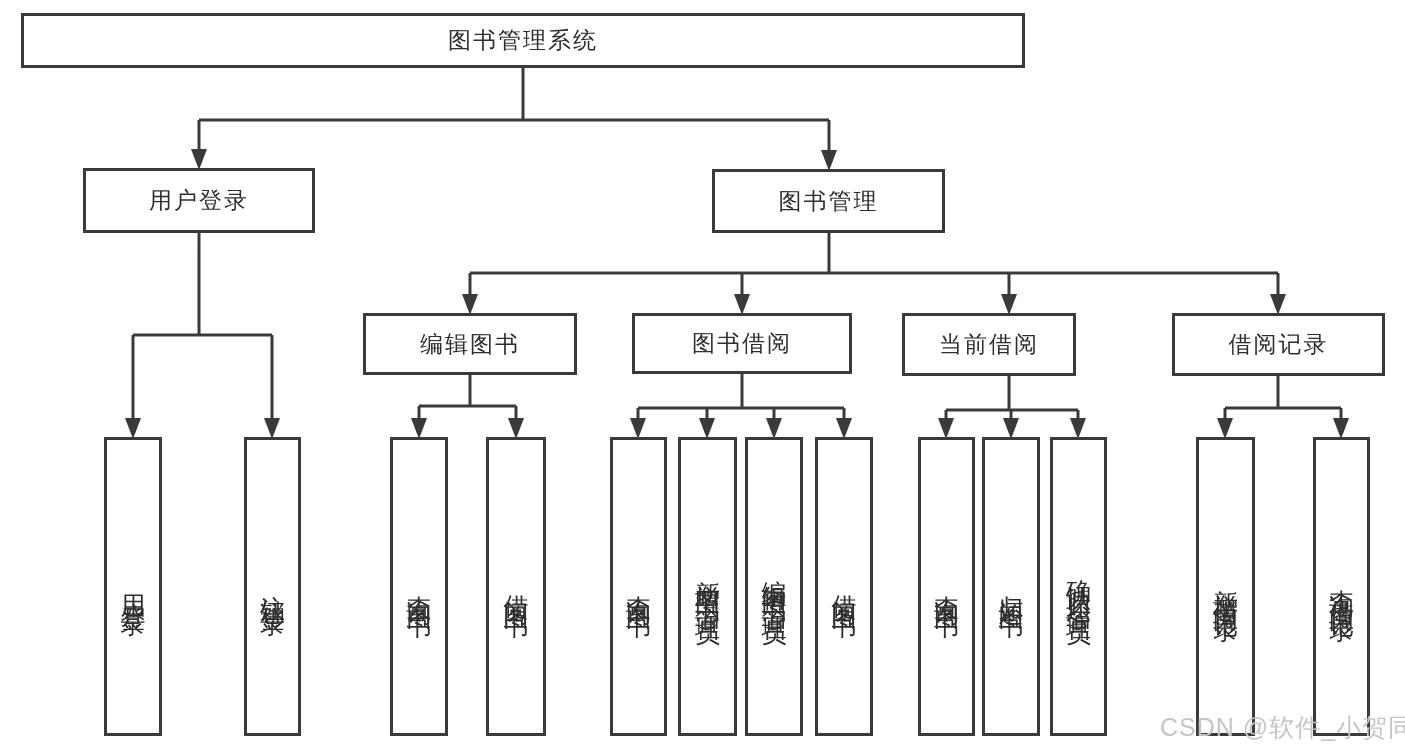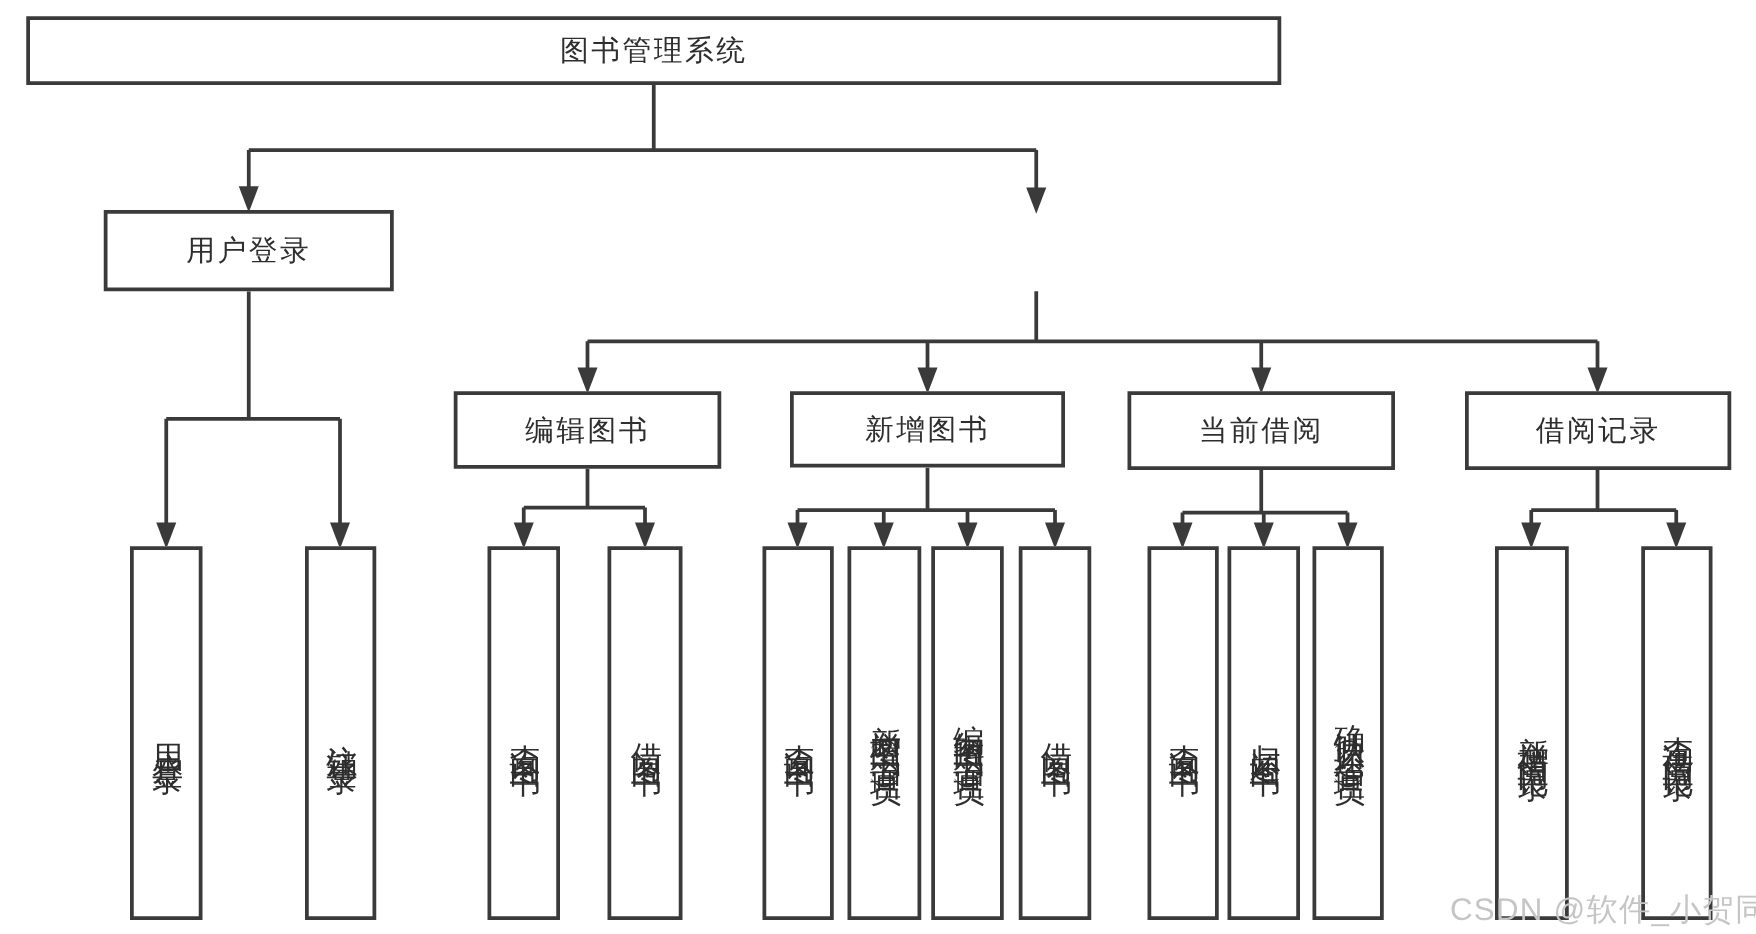--- a/index.html
+++ b/index.html
@@ -73,28 +73,31 @@
     <polygon points="1333,418 1349,418 1341,439"></polygon>
   </svg>
 
   <div class="node h" style="left:21px;top:13px;width:1004px;height:55px;">
     <span class="lbl">图书管理系统</span>
   </div>
 
   <div class="node h" style="left:83px;top:168px;width:232px;height:65px;">
     <span class="lbl">用户登录</span>
   </div>
+  <div class="node h" style="left:712px;top:169px;width:233px;height:64px;">
+    <span class="lbl">图书管理</span>
+  </div>
 
   <div class="node h" style="left:363px;top:313px;width:214px;height:62px;">
     <span class="lbl">编辑图书</span>
   </div>
   <div class="node h" style="left:632px;top:313px;width:220px;height:61px;">
-    <span class="lbl">新增图书</span>
+    <span class="lbl">图书借阅</span>
   </div>
-  <div class="node h" style="left:902px;top:313px;width:214px;height:63px;">
+  <div class="node h" style="left:902px;top:313px;width:174px;height:63px;">
     <span class="lbl">当前借阅</span>
   </div>
   <div class="node h" style="left:1172px;top:313px;width:213px;height:63px;">
     <span class="lbl">借阅记录</span>
   </div>
 
   <div class="node v" style="left:104px;top:437px;width:58px;height:299px;">
     <span class="lbl">用户登录</span>
   </div>
   <div class="node v" style="left:244px;top:437px;width:57px;height:299px;">

